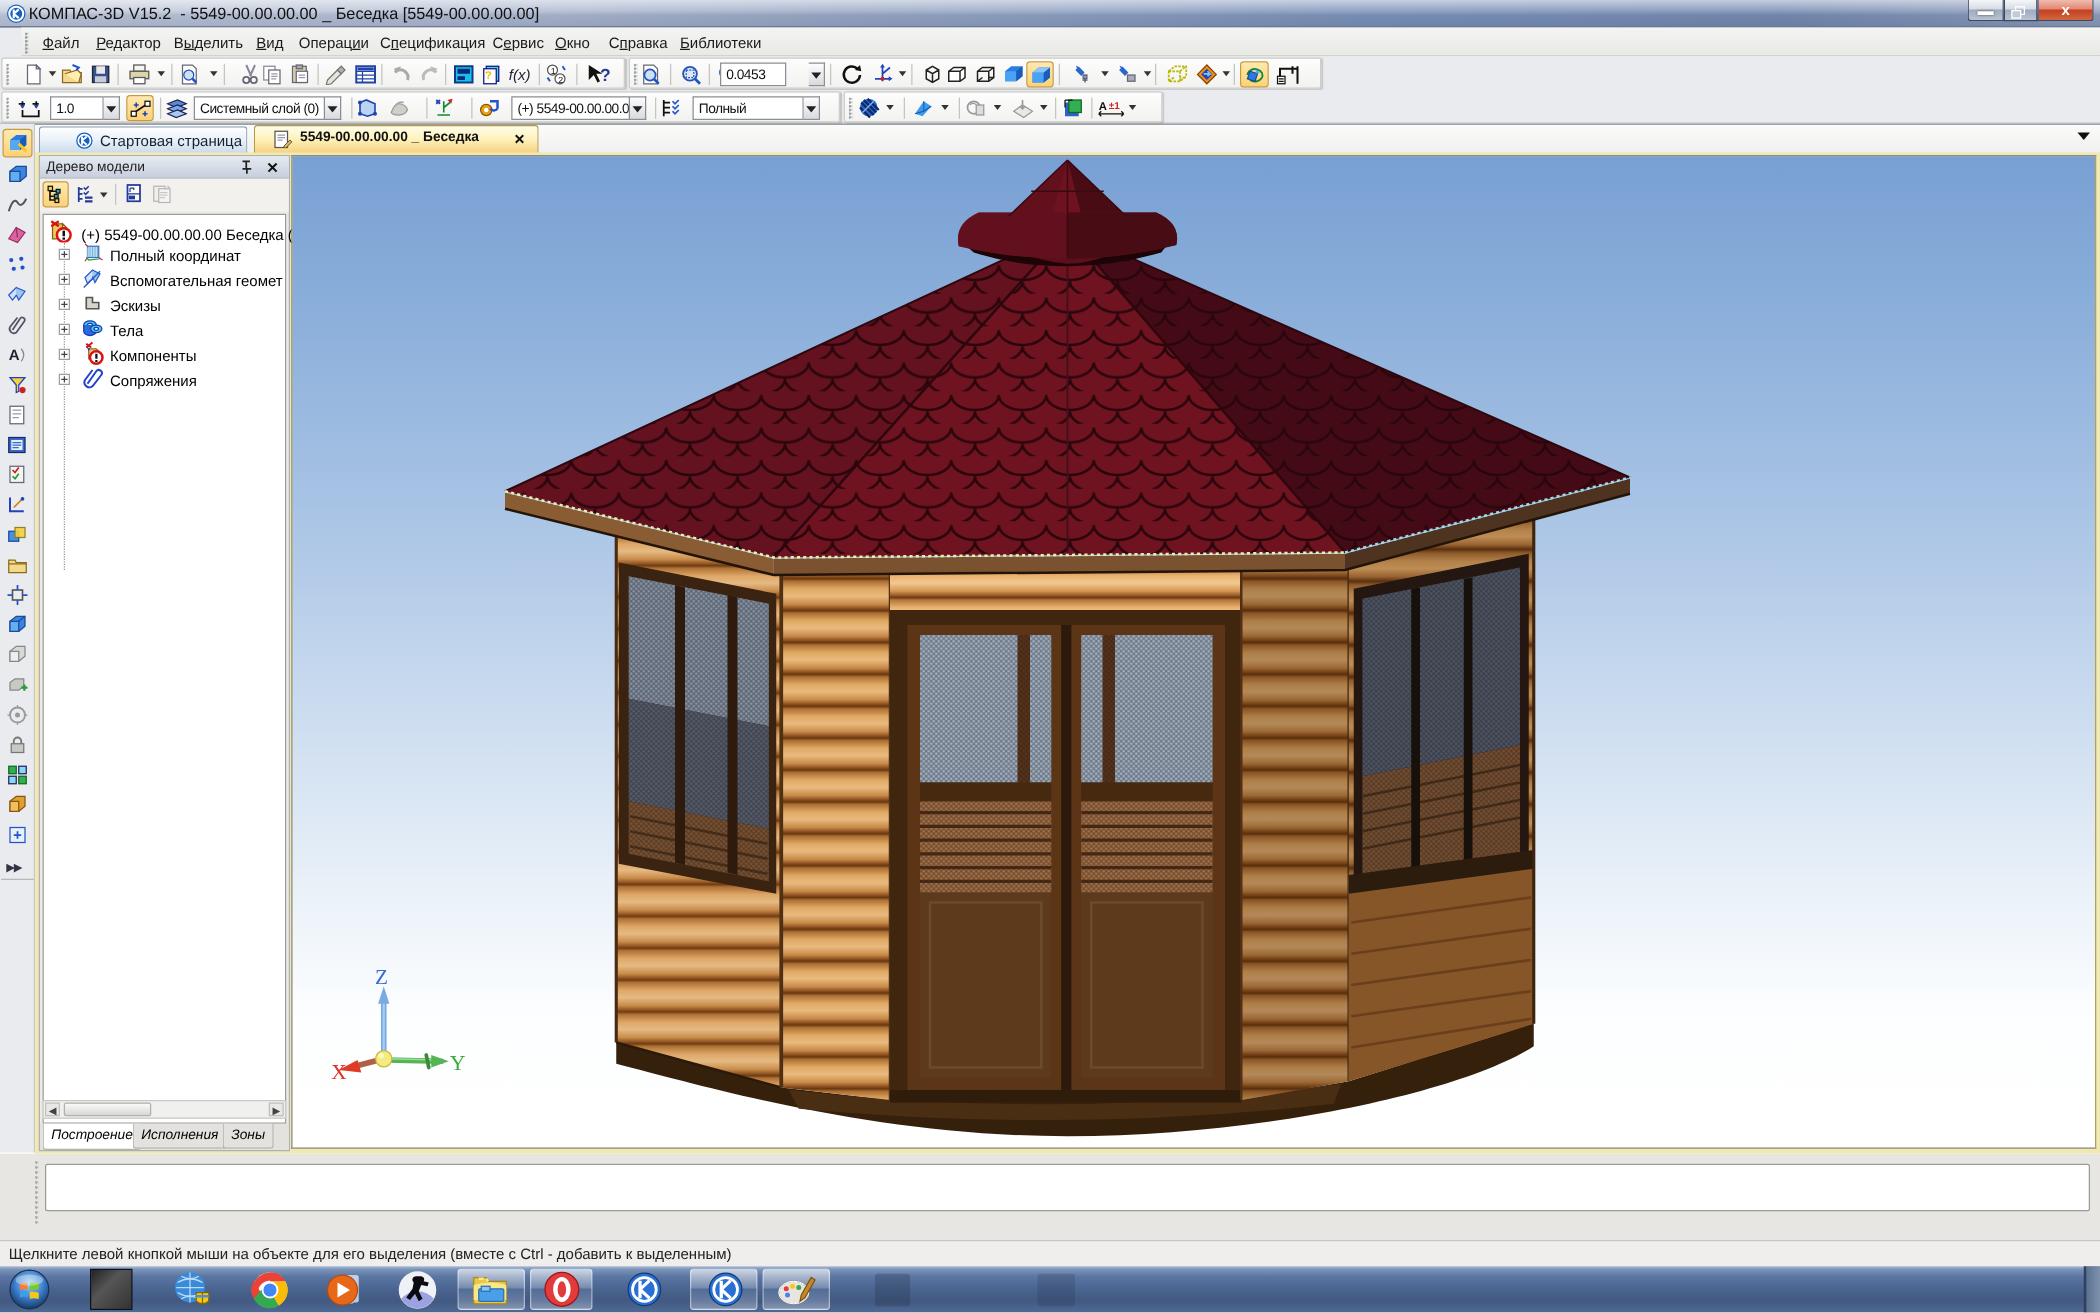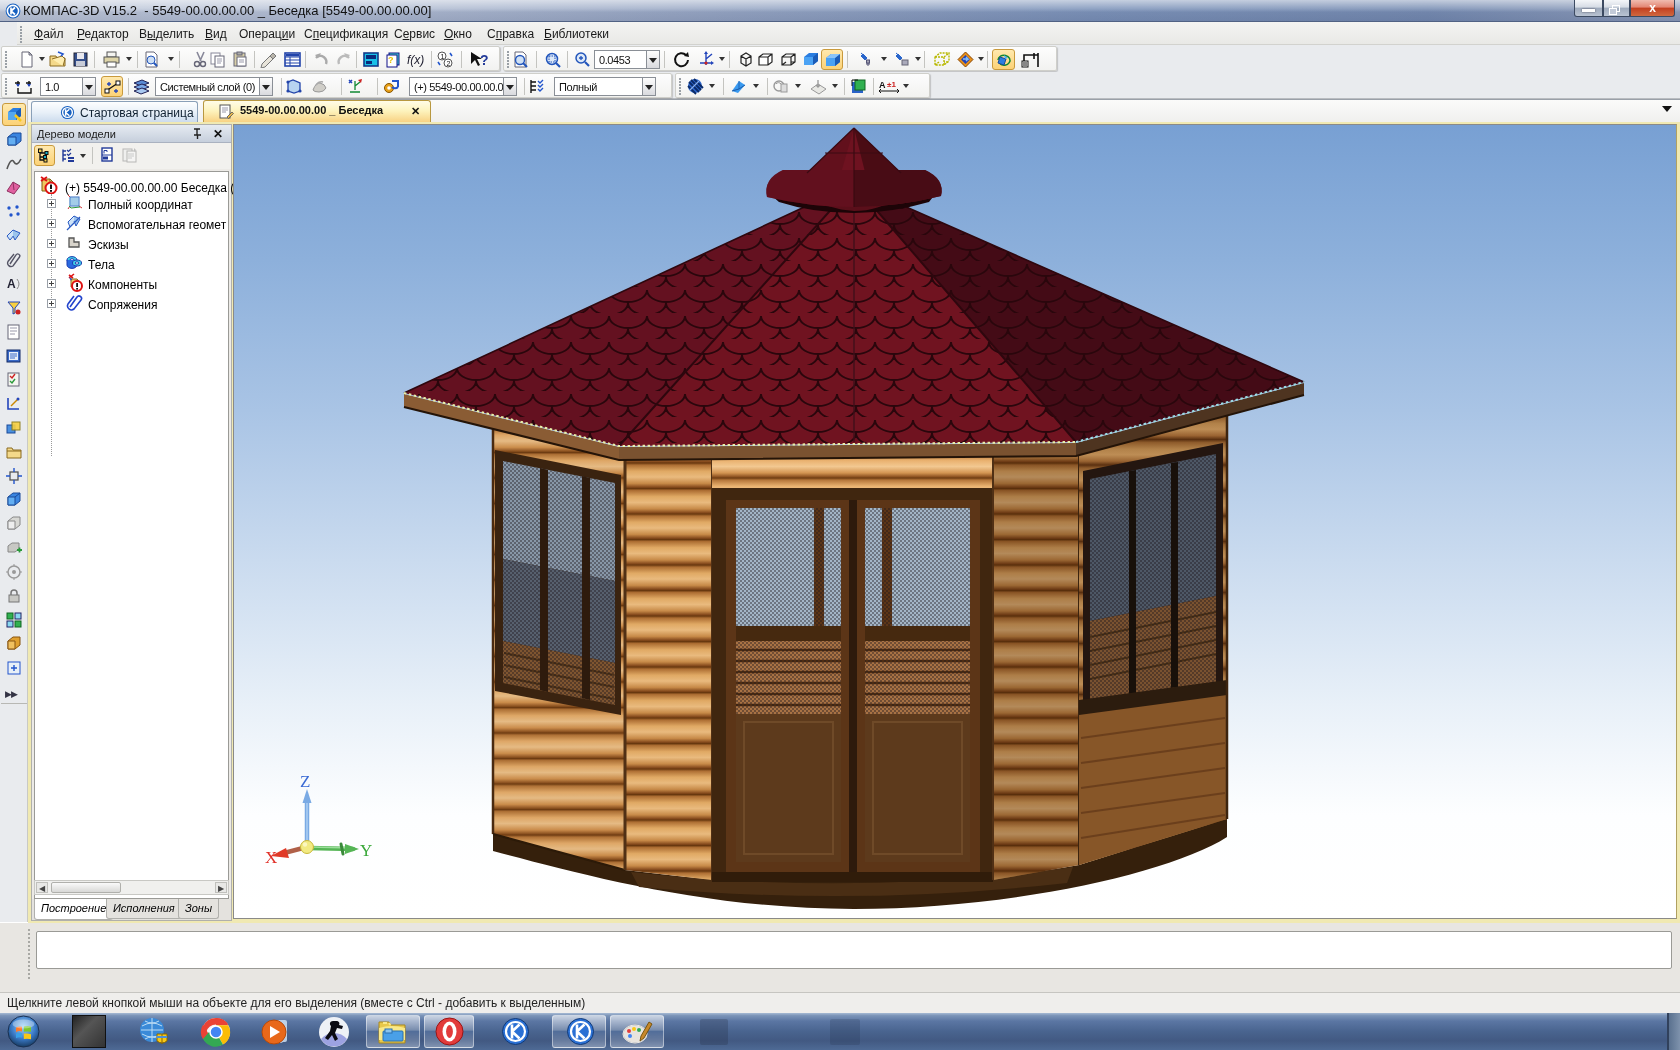--- a/index.html
+++ b/index.html
@@ -221,21 +221,21 @@
           <circle cx="8" cy="8" r="5.5" fill="#dce8f8" stroke="#2255bb" stroke-width="1.5"></circle>
           <rect x="5" y="5" width="6" height="6" fill="none" stroke="#2255bb" stroke-dasharray="1.5 1"></rect>
           <path d="M12 12 l4 4" stroke="#2255bb" stroke-width="2.2"></path>
         </svg>
     <div class="sep" style="left:63px"></div>
     <svg class="ico" style="left:70px" viewBox="0 0 17 17">
           <circle cx="7" cy="7" r="5" fill="#dce8f8" stroke="#2255bb" stroke-width="1.5"></circle>
           <path d="M5 7 h4 M7 5 v4" stroke="#2255bb" stroke-width="1.3"></path>
           <path d="M11 11 l4 4" stroke="#2255bb" stroke-width="2.2"></path>
         </svg>
-    <div class="combo" style="left:90px;width:53px;">0.0453</div>
+    <div class="combo" style="left:72px;width:53px;">0.0453</div>
     <div class="combobtn" style="left:143px;"></div>
     <div class="sep" style="left:160px"></div>
     <svg class="ico" style="left:169px" viewBox="0 0 17 17">
           <path d="M13 4 a6.5 6.5 0 1 0 2 5" fill="none" stroke="#111" stroke-width="2"></path>
           <path d="M15 1 l1 5 -5-1 z" fill="#111"></path>
         </svg>
     <svg class="ico" style="left:194px" viewBox="0 0 17 17">
           <path d="M8 2 v12 M2 12 l12 0 M8 8 l6-5" stroke="#2244bb" stroke-width="1.4" fill="none"></path>
           <path d="M8 0 l2 3 h-4z M16 12 l-3 2 v-4z" fill="#2244bb"></path>
           <circle cx="8" cy="12" r="1.6" fill="#cc2222"></circle>

